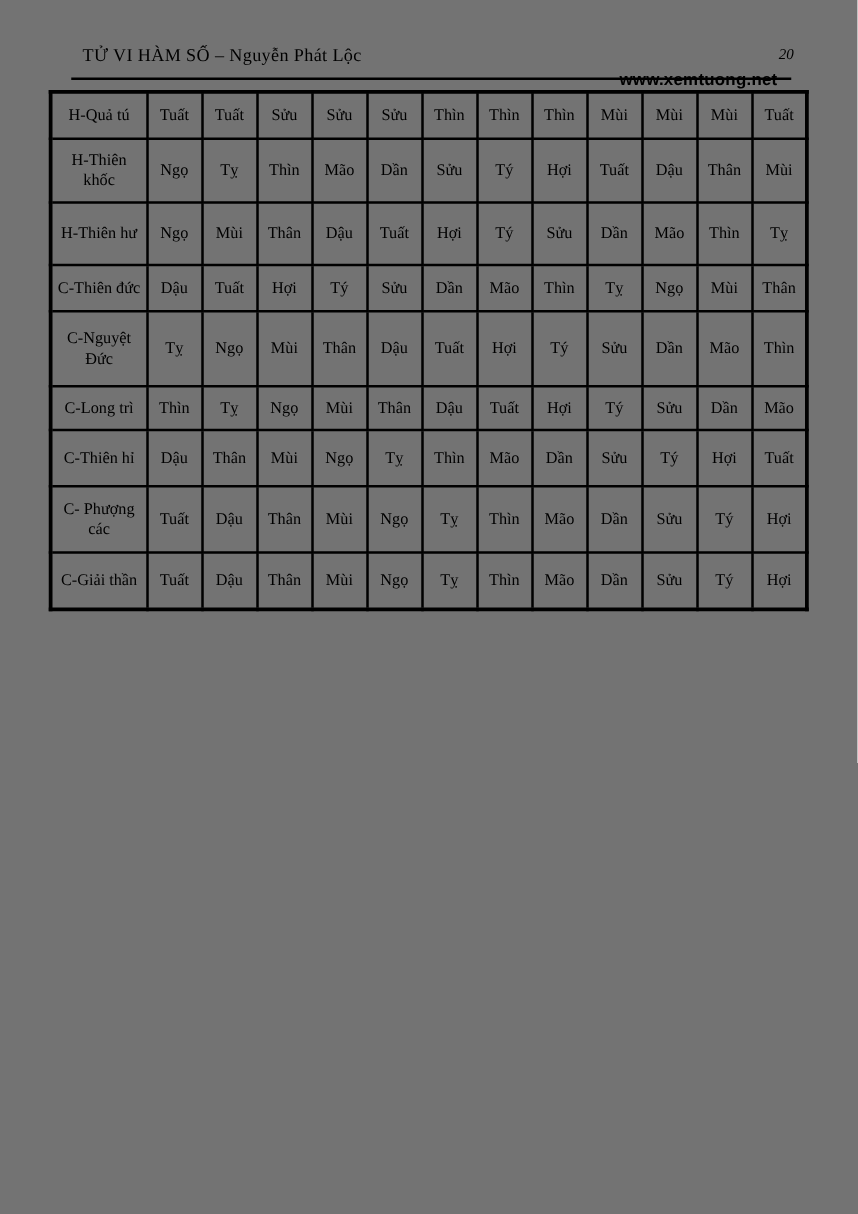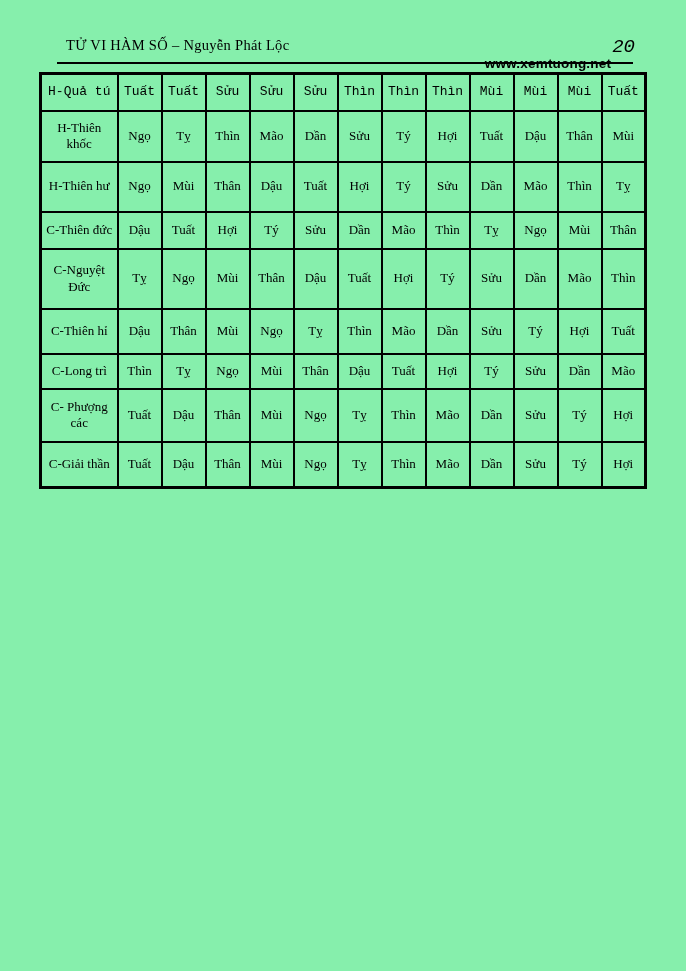--- a/index.html
+++ b/index.html
@@ -4,21 +4,21 @@
 <style>
   html, body {
     margin: 0;
     padding: 0;
     background: #ffffff;
   }
   .page {
     position: relative;
     width: 686px;
     height: 971px;
-    background: #86efac;
+    background: #737373;
     font-family: "Liberation Serif", "DejaVu Serif", serif;
     color: #000000;
     overflow: hidden;
   }
   .header-title {
     position: absolute;
     left: 66px;
     top: 37px;
     font-size: 14.5px;
     letter-spacing: 0.3px;
@@ -33,23 +33,23 @@
     white-space: nowrap;
   }
   .website {
     font-family: "Liberation Sans", "DejaVu Sans", sans-serif;
     font-weight: bold;
     font-size: 13.5px;
     letter-spacing: 0.2px;
     margin-top: 20px;
   }
   .page-number {
-    font-family: Liberation Mono, monospace;
+    font-family: Liberation Serif, serif;
     font-style: italic;
-    font-size: 19px;
+    font-size: 12px;
     margin-left: 1px;
     margin-top: 0;
   }
   .header-rule {
     position: absolute;
     left: 57px;
     top: 62px;
     width: 576px;
     height: 2px;
     background: #000000;
@@ -101,21 +101,21 @@
         <col>
         <col>
         <col>
         <col>
         <col>
         <col>
         <col>
         <col>
       </colgroup>
     <tbody>
-        <tr style="height: 37px; font-family: Liberation Mono, monospace;">
+        <tr style="height: 37px;">
           <td class="label-cell">H-Quả tú</td>
           <td>Tuất</td>
           <td>Tuất</td>
           <td>Sửu</td>
           <td>Sửu</td>
           <td>Sửu</td>
           <td>Thìn</td>
           <td>Thìn</td>
           <td>Thìn</td>
           <td>Mùi</td>
@@ -176,50 +176,50 @@
           <td>Thân</td>
           <td>Dậu</td>
           <td>Tuất</td>
           <td>Hợi</td>
           <td>Tý</td>
           <td>Sửu</td>
           <td>Dần</td>
           <td>Mão</td>
           <td>Thìn</td>
         </tr>
+        <tr style="height: 35px;">
+          <td class="label-cell">C-Long trì</td>
+          <td>Thìn</td>
+          <td>Tỵ</td>
+          <td>Ngọ</td>
+          <td>Mùi</td>
+          <td>Thân</td>
+          <td>Dậu</td>
+          <td>Tuất</td>
+          <td>Hợi</td>
+          <td>Tý</td>
+          <td>Sửu</td>
+          <td>Dần</td>
+          <td>Mão</td>
+        </tr>
         <tr style="height: 45px;">
           <td class="label-cell">C-Thiên hỉ</td>
           <td>Dậu</td>
           <td>Thân</td>
           <td>Mùi</td>
           <td>Ngọ</td>
           <td>Tỵ</td>
           <td>Thìn</td>
           <td>Mão</td>
           <td>Dần</td>
           <td>Sửu</td>
           <td>Tý</td>
           <td>Hợi</td>
           <td>Tuất</td>
         </tr>
-        <tr style="height: 35px;">
-          <td class="label-cell">C-Long trì</td>
-          <td>Thìn</td>
-          <td>Tỵ</td>
-          <td>Ngọ</td>
-          <td>Mùi</td>
-          <td>Thân</td>
-          <td>Dậu</td>
-          <td>Tuất</td>
-          <td>Hợi</td>
-          <td>Tý</td>
-          <td>Sửu</td>
-          <td>Dần</td>
-          <td>Mão</td>
-        </tr>
         <tr style="height: 53px;">
           <td class="label-cell">C- Phượng các</td>
           <td>Tuất</td>
           <td>Dậu</td>
           <td>Thân</td>
           <td>Mùi</td>
           <td>Ngọ</td>
           <td>Tỵ</td>
           <td>Thìn</td>
           <td>Mão</td>

